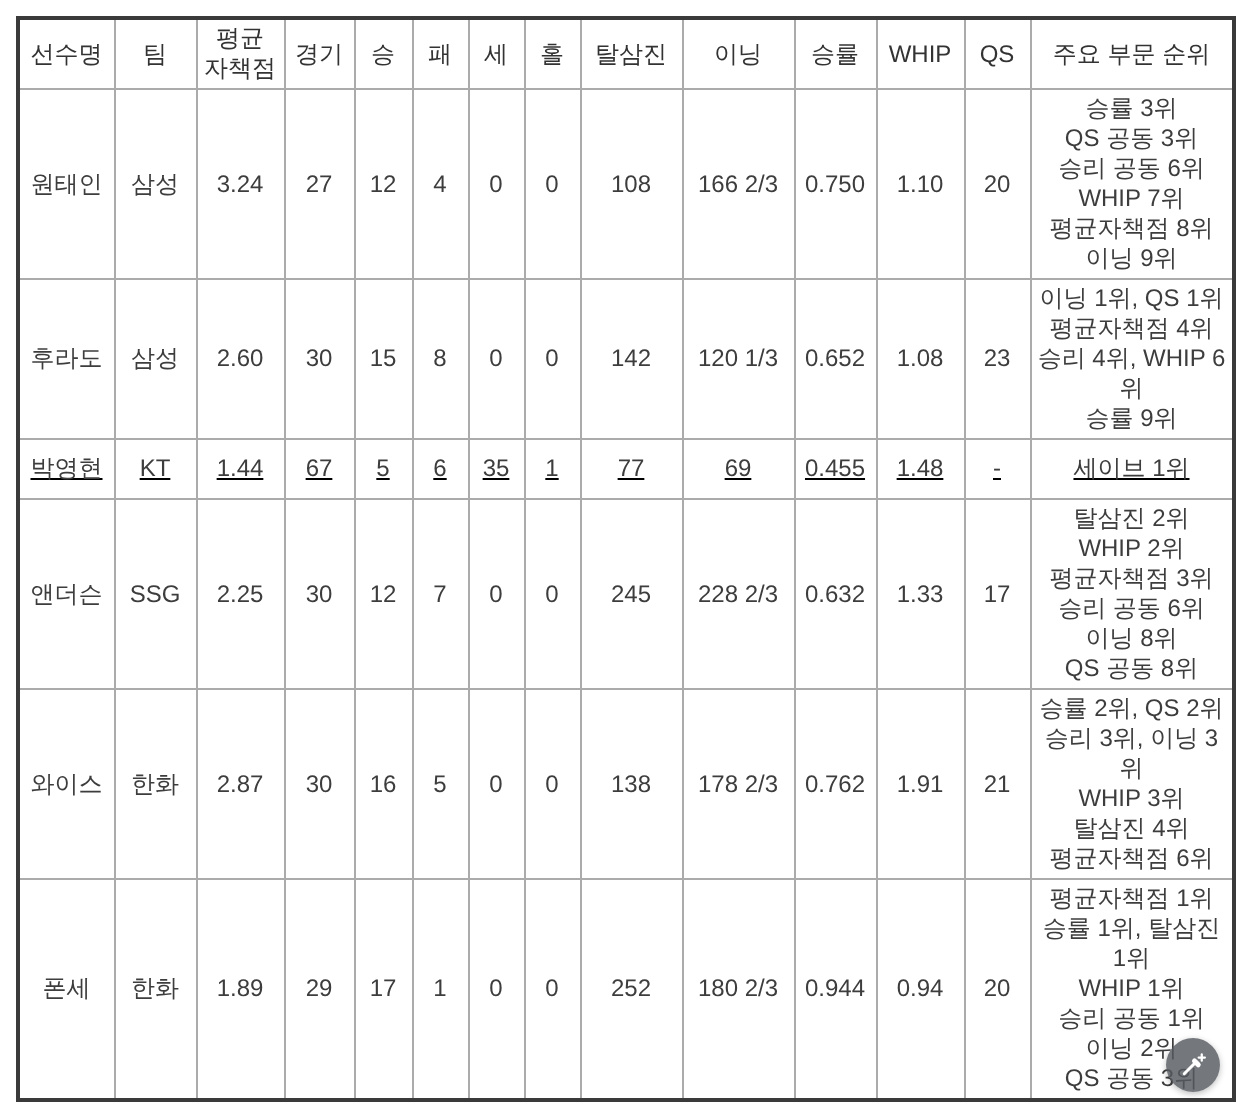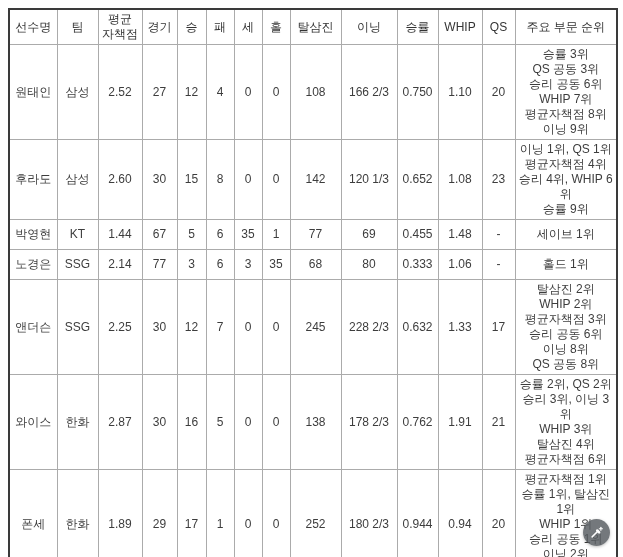--- a/index.html
+++ b/index.html
@@ -30,21 +30,21 @@
     font-size: 12px;
     font-weight: 400;
     padding: 2px 1px;
     white-space: pre-line;
     line-height: 1.25;
   }
   table.stats thead tr { height: 30px; }
   table.stats th { font-size: 12px; color: #333; }
   tbody tr:nth-child(1) { height: 84px; }
   tbody tr:nth-child(2) { height: 74px; }
-  tbody tr:nth-child(3) { height: 30px; }
+  tbody tr:nth-child(3) { height: 30px; text-decoration: underline; }
   tbody tr:nth-child(4) { height: 30px; }
   tbody tr:nth-child(5) { height: 84px; }
   tbody tr:nth-child(6) { height: 70px; }
   tbody tr:nth-child(7) { height: 84px; }
   tbody tr:nth-child(8) { height: 54px; }
   td.rankings {
     font-size: 11px;
     line-height: 14px;
     color: #3d3d3d;
     padding: 3px 1px;
@@ -103,21 +103,21 @@
           <th>승률</th>
           <th>WHIP</th>
           <th>QS</th>
           <th>주요 부문 순위</th>
         </tr>
     </thead>
     <tbody>
         <tr>
           <td>원태인</td>
           <td>삼성</td>
-          <td>2.52</td>
+          <td>3.24</td>
           <td>27</td>
           <td>12</td>
           <td>4</td>
           <td>0</td>
           <td>0</td>
           <td>108</td>
           <td>166 2/3</td>
           <td>0.750</td>
           <td>1.10</td>
           <td>20</td>
@@ -157,36 +157,20 @@
           <td class="bold">35</td>
           <td>1</td>
           <td>77</td>
           <td>69</td>
           <td>0.455</td>
           <td>1.48</td>
           <td>-</td>
           <td class="rankings">세이브 1위</td>
         </tr>
         <tr>
-          <td>노경은</td>
-          <td>SSG</td>
-          <td>2.14</td>
-          <td>77</td>
-          <td>3</td>
-          <td>6</td>
-          <td>3</td>
-          <td class="bold">35</td>
-          <td>68</td>
-          <td>80</td>
-          <td>0.333</td>
-          <td>1.06</td>
-          <td>-</td>
-          <td class="rankings">홀드 1위</td>
-        </tr>
-        <tr>
           <td>앤더슨</td>
           <td>SSG</td>
           <td>2.25</td>
           <td>30</td>
           <td>12</td>
           <td>7</td>
           <td>0</td>
           <td>0</td>
           <td>245</td>
           <td>228 2/3</td>

